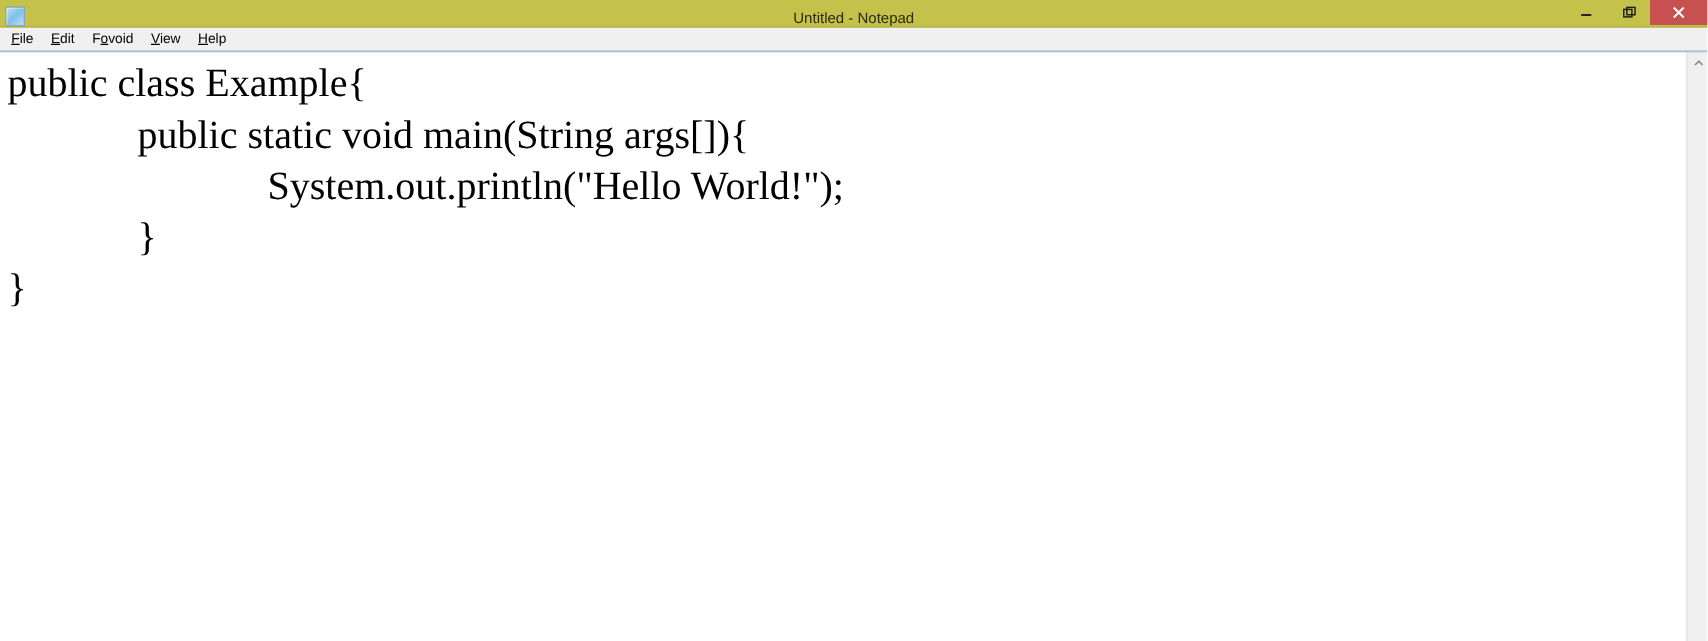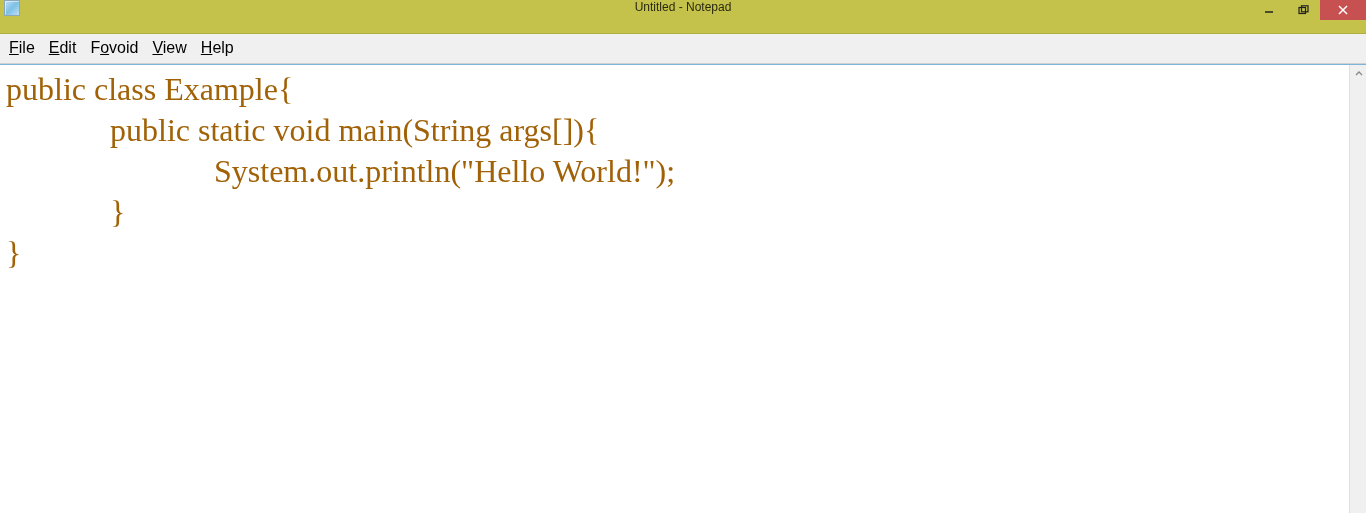--- a/index.html
+++ b/index.html
@@ -9,24 +9,24 @@
     }
     body {
       font-family: "Segoe UI", Tahoma, sans-serif;
       width: 1366px;
       height: 513px;
       overflow: hidden;
       background: #fff;
     }
     
     .titlebar {
-      height: 34px;
+      height: 22px;
       background: #c4c24a;
       display: flex;
-      align-items: flex-start;
+      align-items: flex-end;
       position: relative;
       border-bottom: 1px solid #b0ae40;
     }
     .titlebar-icon {
       width: 16px;
       height: 16px;
       margin-left: 4px;
       background: linear-gradient(135deg, #bde0f5 0%, #7ec0e6 50%, #bde0f5 100%);
       border: 1px solid #8aa8b8;
       box-shadow: inset 1px 1px 0 rgba(255,255,255,0.5);
@@ -56,27 +56,27 @@
     .win-btn.close {
       background: #c75050;
       color: #fff;
       width: 46px;
     }
     .win-btn svg {
       display: block;
     }
     
     .menubar {
-      height: 30px;
+      height: 19px;
       background: #f0f0f0;
       border-bottom: 1px solid #d0d0d0;
       display: flex;
       align-items: center;
       padding-left: 2px;
-      font-size: 16px;
+      font-size: 11px;
     }
     .menu-item {
       padding: 1px 7px 2px 7px;
       color: #000;
       cursor: default;
     }
     .menu-item .ul {
       text-decoration: underline;
     }
     
@@ -86,21 +86,21 @@
       border-top: 1px solid #7eb4d8;
       display: flex;
     }
     .editor {
       flex: 1;
       background: #fff;
       padding: 4px 6px 4px 6px;
       font-family: "Book Antiqua", Palatino, "Palatino Linotype", Georgia, serif;
       font-size: 32px;
       line-height: 1.28;
-      color: #a16207;
+      color: #000000;
       white-space: pre;
       overflow: hidden;
       outline: none;
     }
     .scrollbar {
       width: 17px;
       background: #f0f0f0;
       border-left: 1px solid #e0e0e0;
       position: relative;
     }

